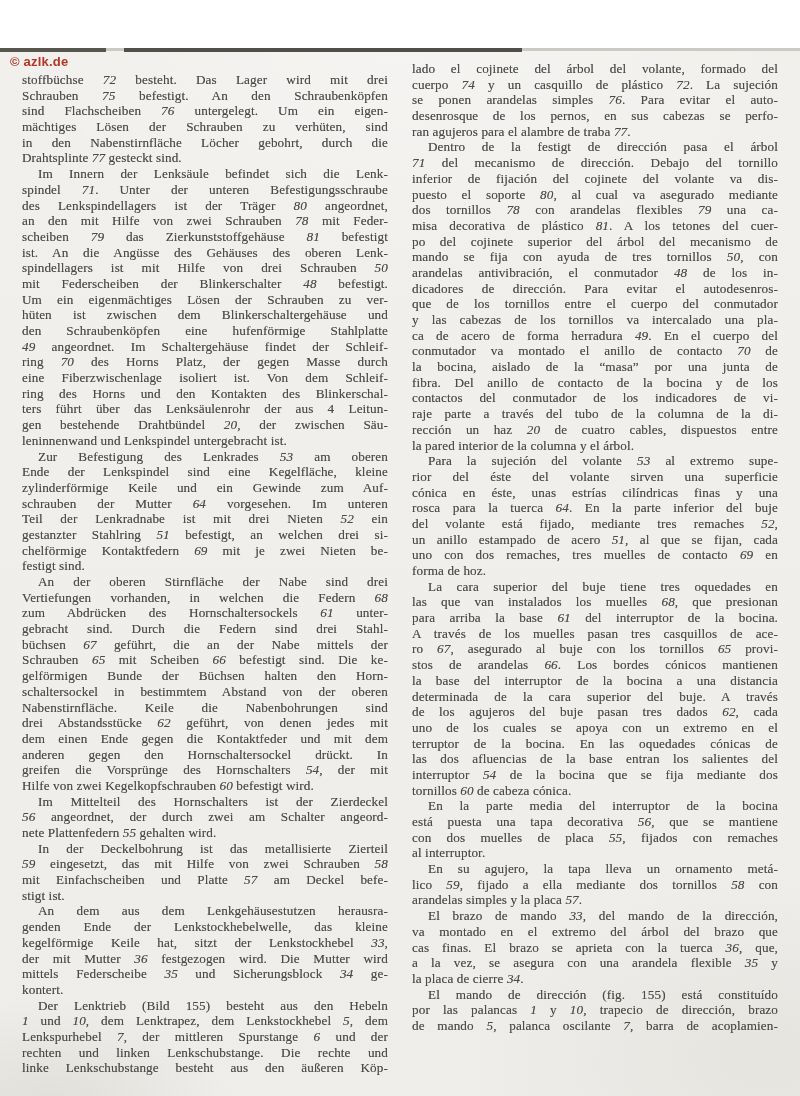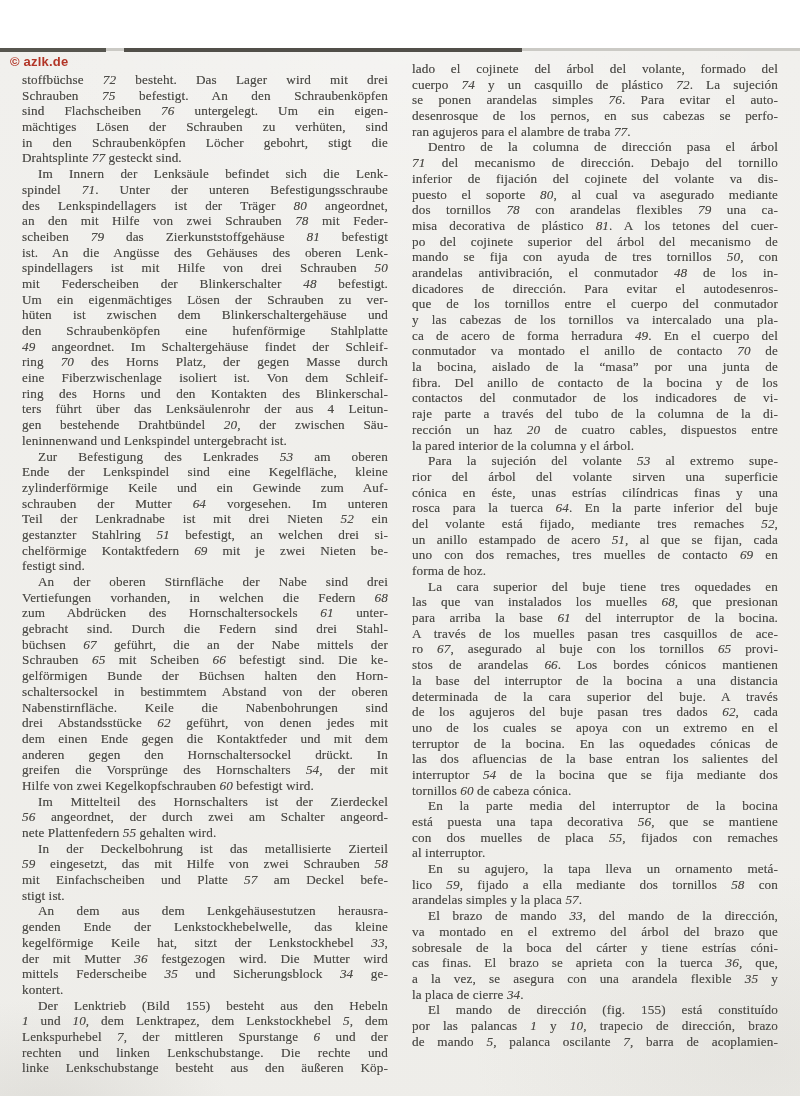--- a/index.html
+++ b/index.html
@@ -53,21 +53,21 @@
   <div class="scan-bar top-dark-1"></div>
   <div class="scan-bar top-dark-2"></div>
 
   <div class="watermark">© azlk.de</div>
 
   <div id="col-left" class="column">
       <div class="tline">stoffbüchse <i>72</i> besteht. Das Lager wird mit drei</div>
       <div class="tline">Schrauben <i>75</i> befestigt. An den Schraubenköpfen</div>
       <div class="tline">sind Flachscheiben <i>76</i> untergelegt. Um ein eigen-</div>
       <div class="tline">mächtiges Lösen der Schrauben zu verhüten, sind</div>
-      <div class="tline">in den Schraubenköpfen Löcher gebohrt, stigt die</div>
+      <div class="tline">in den Nabenstirnfläche Löcher gebohrt, durch die</div>
       <div class="tline last">Drahtsplinte <i>77</i> gesteckt sind.</div>
       <div class="tline indent">Im Innern der Lenksäule befindet sich die Lenk-</div>
       <div class="tline">spindel <i>71</i>. Unter der unteren Befestigungsschraube</div>
       <div class="tline">des Lenkspindellagers ist der Träger <i>80</i> angeordnet,</div>
       <div class="tline">an den mit Hilfe von zwei Schrauben <i>78</i> mit Feder-</div>
       <div class="tline">scheiben <i>79</i> das Zierkunststoffgehäuse <i>81</i> befestigt</div>
       <div class="tline">ist. An die Angüsse des Gehäuses des oberen Lenk-</div>
       <div class="tline">spindellagers ist mit Hilfe von drei Schrauben <i>50</i></div>
       <div class="tline">mit Federscheiben der Blinkerschalter <i>48</i> befestigt.</div>
       <div class="tline">Um ein eigenmächtiges Lösen der Schrauben zu ver-</div>
@@ -121,42 +121,42 @@
       <div class="tline">rechten und linken Lenkschubstange. Die rechte und</div>
       <div class="tline">linke Lenkschubstange besteht aus den äußeren Köp-</div>
     </div>
 
   <div id="col-right" class="column">
       <div class="tline">lado el cojinete del árbol del volante, formado del</div>
       <div class="tline">cuerpo <i>74</i> y un casquillo de plástico <i>72</i>. La sujeción</div>
       <div class="tline">se ponen arandelas simples <i>76</i>. Para evitar el auto-</div>
       <div class="tline">desenrosque de los pernos, en sus cabezas se perfo-</div>
       <div class="tline last">ran agujeros para el alambre de traba <i>77</i>.</div>
-      <div class="tline indent">Dentro de la columna de dirección pasa el árbol</div>
+      <div class="tline indent">Dentro de la festigt de dirección pasa el árbol</div>
       <div class="tline"><i>71</i> del mecanismo de dirección. Debajo del tornillo</div>
       <div class="tline">inferior de fijación del cojinete del volante va dis-</div>
       <div class="tline">puesto el soporte <i>80</i>, al cual va asegurado mediante</div>
       <div class="tline">dos tornillos <i>78</i> con arandelas flexibles <i>79</i> una ca-</div>
       <div class="tline">misa decorativa de plástico <i>81</i>. A los tetones del cuer-</div>
       <div class="tline">po del cojinete superior del árbol del mecanismo de</div>
       <div class="tline">mando se fija con ayuda de tres tornillos <i>50</i>, con</div>
       <div class="tline">arandelas antivibración, el conmutador <i>48</i> de los in-</div>
       <div class="tline">dicadores de dirección. Para evitar el autodesenros-</div>
       <div class="tline">que de los tornillos entre el cuerpo del conmutador</div>
       <div class="tline">y las cabezas de los tornillos va intercalado una pla-</div>
       <div class="tline">ca de acero de forma herradura <i>49</i>. En el cuerpo del</div>
       <div class="tline">conmutador va montado el anillo de contacto <i>70</i> de</div>
       <div class="tline">la bocina, aislado de la “masa” por una junta de</div>
       <div class="tline">fibra. Del anillo de contacto de la bocina y de los</div>
       <div class="tline">contactos del conmutador de los indicadores de vi-</div>
       <div class="tline">raje parte a través del tubo de la columna de la di-</div>
       <div class="tline">rección un haz <i>20</i> de cuatro cables, dispuestos entre</div>
       <div class="tline last">la pared interior de la columna y el árbol.</div>
       <div class="tline indent">Para la sujeción del volante <i>53</i> al extremo supe-</div>
-      <div class="tline">rior del árbol del volante sirven una superficie</div>
+      <div class="tline">rior del éste del volante sirven una superficie</div>
       <div class="tline">cónica en éste, unas estrías cilíndricas finas y una</div>
       <div class="tline">rosca para la tuerca <i>64</i>. En la parte inferior del buje</div>
       <div class="tline">del volante está fijado, mediante tres remaches <i>52</i>,</div>
       <div class="tline">un anillo estampado de acero <i>51</i>, al que se fijan, cada</div>
       <div class="tline">uno con dos remaches, tres muelles de contacto <i>69</i> en</div>
       <div class="tline last">forma de hoz.</div>
       <div class="tline indent">La cara superior del buje tiene tres oquedades en</div>
       <div class="tline">las que van instalados los muelles <i>68</i>, que presionan</div>
       <div class="tline">para arriba la base <i>61</i> del interruptor de la bocina.</div>
       <div class="tline">A través de los muelles pasan tres casquillos de ace-</div>
@@ -172,21 +172,20 @@
       <div class="tline last">tornillos <i>60</i> de cabeza cónica.</div>
       <div class="tline indent">En la parte media del interruptor de la bocina</div>
       <div class="tline">está puesta una tapa decorativa <i>56</i>, que se mantiene</div>
       <div class="tline">con dos muelles de placa <i>55</i>, fijados con remaches</div>
       <div class="tline last">al interruptor.</div>
       <div class="tline indent">En su agujero, la tapa lleva un ornamento metá-</div>
       <div class="tline">lico <i>59</i>, fijado a ella mediante dos tornillos <i>58</i> con</div>
       <div class="tline last">arandelas simples y la placa <i>57</i>.</div>
       <div class="tline indent">El brazo de mando <i>33</i>, del mando de la dirección,</div>
       <div class="tline">va montado en el extremo del árbol del brazo que</div>
-      <div class="tline">sobresale de la boca del cárter y tiene estrías cóni-</div>
       <div class="tline">cas finas. El brazo se aprieta con la tuerca <i>36</i>, que,</div>
       <div class="tline">a la vez, se asegura con una arandela flexible <i>35</i> y</div>
       <div class="tline last">la placa de cierre <i>34</i>.</div>
       <div class="tline indent">El mando de dirección (fig. 155) está constituído</div>
       <div class="tline">por las palancas <i>1</i> y <i>10</i>, trapecio de dirección, brazo</div>
       <div class="tline">de mando <i>5</i>, palanca oscilante <i>7</i>, barra de acoplamien-</div>
     </div>
 
   <div class="page-number">260</div>
   <div class="smudge"></div>

